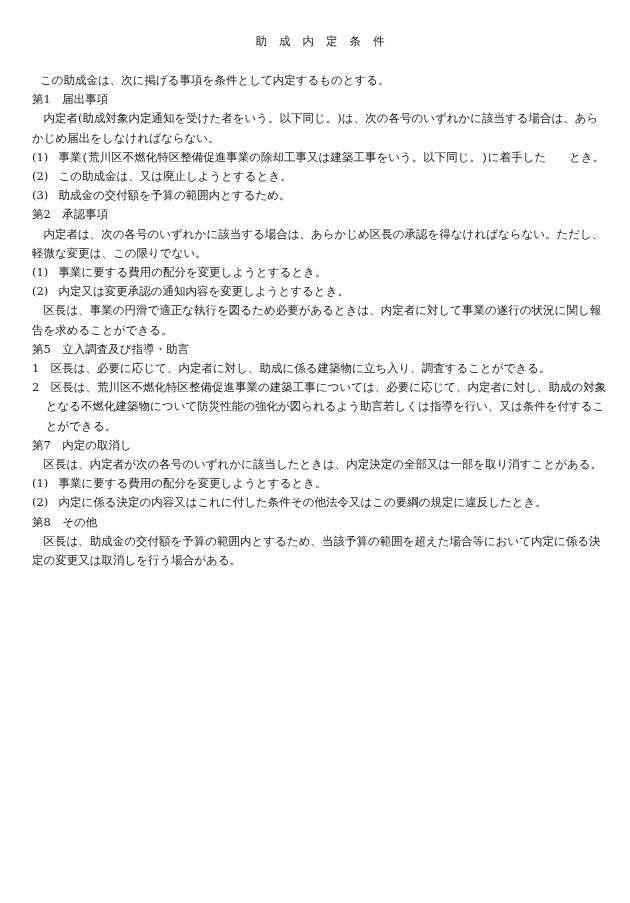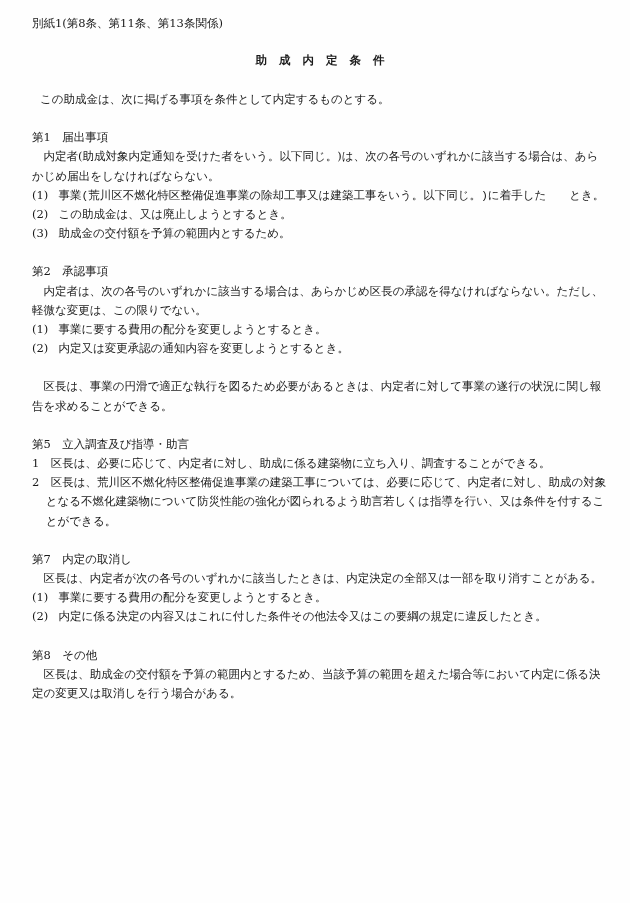--- a/index.html
+++ b/index.html
@@ -3,35 +3,34 @@
   <meta charset="utf-8">
   <style>
     html, body { margin: 0; padding: 0; background: #fefefe; }
     body {
       width: 630px; height: 903px; overflow: hidden;
       font-family: "DejaVu Serif", "Liberation Serif", serif;
       color: #1a1a1a; font-size: 11.5px; line-height: 19.2px;
     }
     .page { position: relative; padding: 14px 22px 0 32px; box-sizing: border-box; width: 630px; }
     .ref { margin: 0; height: 19px; }
-    .title { text-align: center; letter-spacing: 12px; margin: 18px 0 0 0; padding-left: 12px; height: 19px; font-weight: bold; }
+    .title { text-align: center; letter-spacing: 12px; margin: 18px 0 0 0; padding-left: 12px; height: 19px; }
     .intro { margin: 20px 0 0 8px; }
-    .section { margin-top: 19px; }
+    .section { }
     .sec-head { margin: 0; }
     .para { margin: 0; text-indent: 1em; }
     .item { margin: 0; display: flex; }
     .item .num { flex: 0 0 2.3em; }
     .item .txt { flex: 1; font-family: Liberation Mono, monospace; }
     .nitem { margin: 0; padding-left: 1.2em; text-indent: -1.2em; }
   </style>
 </head>
 <body>
 
 <div class="page">
-  <p class="ref">別紙1(第8条、第11条、第13条関係)</p>
   <p class="title">助成内定条件</p>
   <p class="intro">この助成金は、次に掲げる事項を条件として内定するものとする。</p>
 
   <div class="section">
     <p class="sec-head">第1　届出事項</p>
     <p class="para">内定者(助成対象内定通知を受けた者をいう。以下同じ。)は、次の各号のいずれかに該当する場合は、あらかじめ届出をしなければならない。</p>
     <div class="item">
       <span class="num">(1)</span>
       <span class="txt">事業(荒川区不燃化特区整備促進事業の除却工事又は建築工事をいう。以下同じ。)に着手した　　とき。</span>
     </div>

